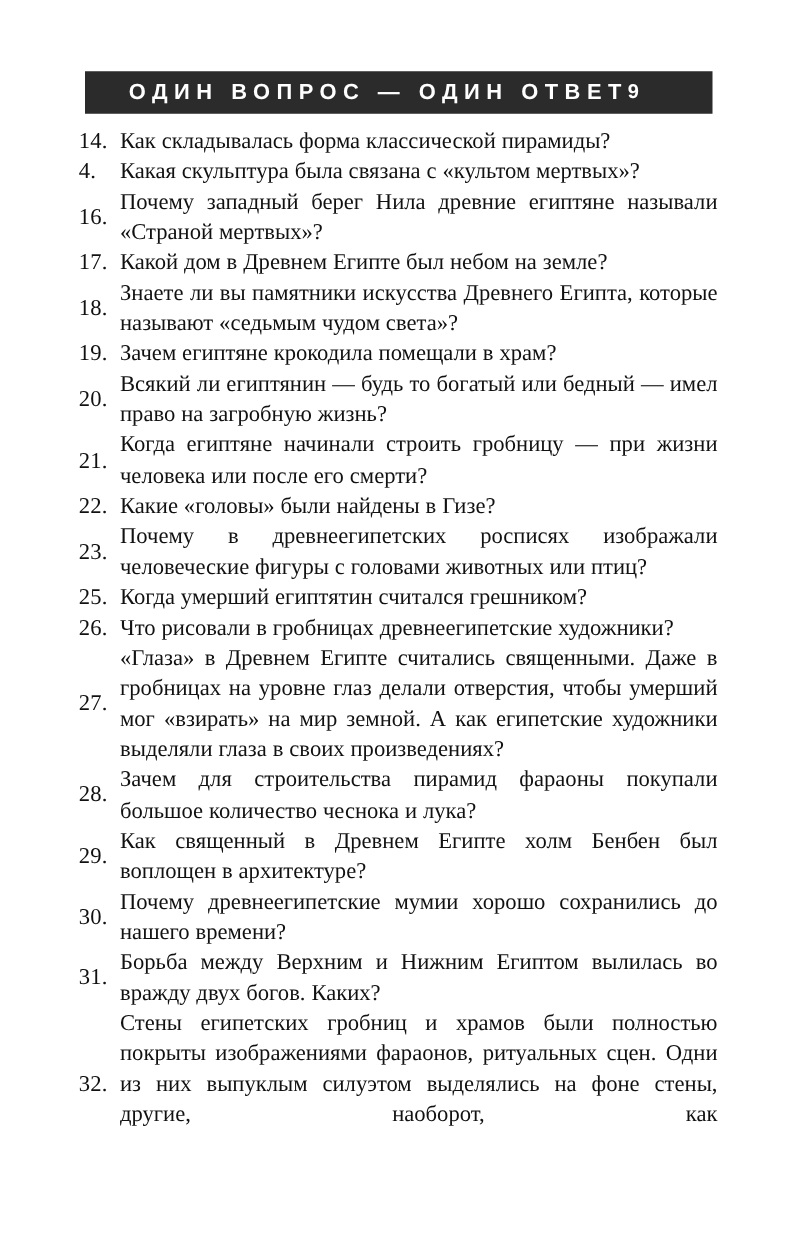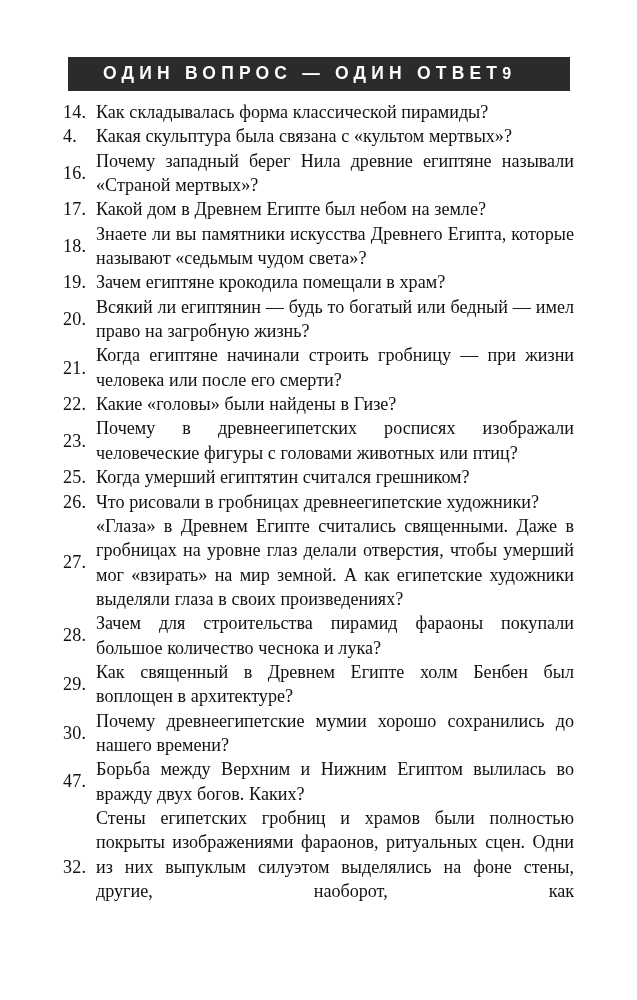--- a/index.html
+++ b/index.html
@@ -160,21 +160,21 @@
       </div>
       <div class="q-item">
         <span class="q-num">29.</span>
         <span class="q-text">Как священный в Древнем Египте холм Бенбен был воплощен в архитектуре?</span>
       </div>
       <div class="q-item">
         <span class="q-num">30.</span>
         <span class="q-text">Почему древнеегипетские мумии хорошо сохра­нились до нашего времени?</span>
       </div>
       <div class="q-item">
-        <span class="q-num">47.</span>
+        <span class="q-num">31.</span>
         <span class="q-text">Борьба между Верхним и Нижним Египтом вылилась во вражду двух богов. Каких?</span>
       </div>
       <div class="q-item">
         <span class="q-num">32.</span>
         <span class="q-text cut-off">Стены египетских гробниц и храмов были полно­стью покрыты изображениями фараонов, ритуаль­ных сцен. Одни из них выпуклым силуэтом выделялись на фоне стены, другие, наоборот, как</span>
       </div>
     </div>
 
 </div>
 

